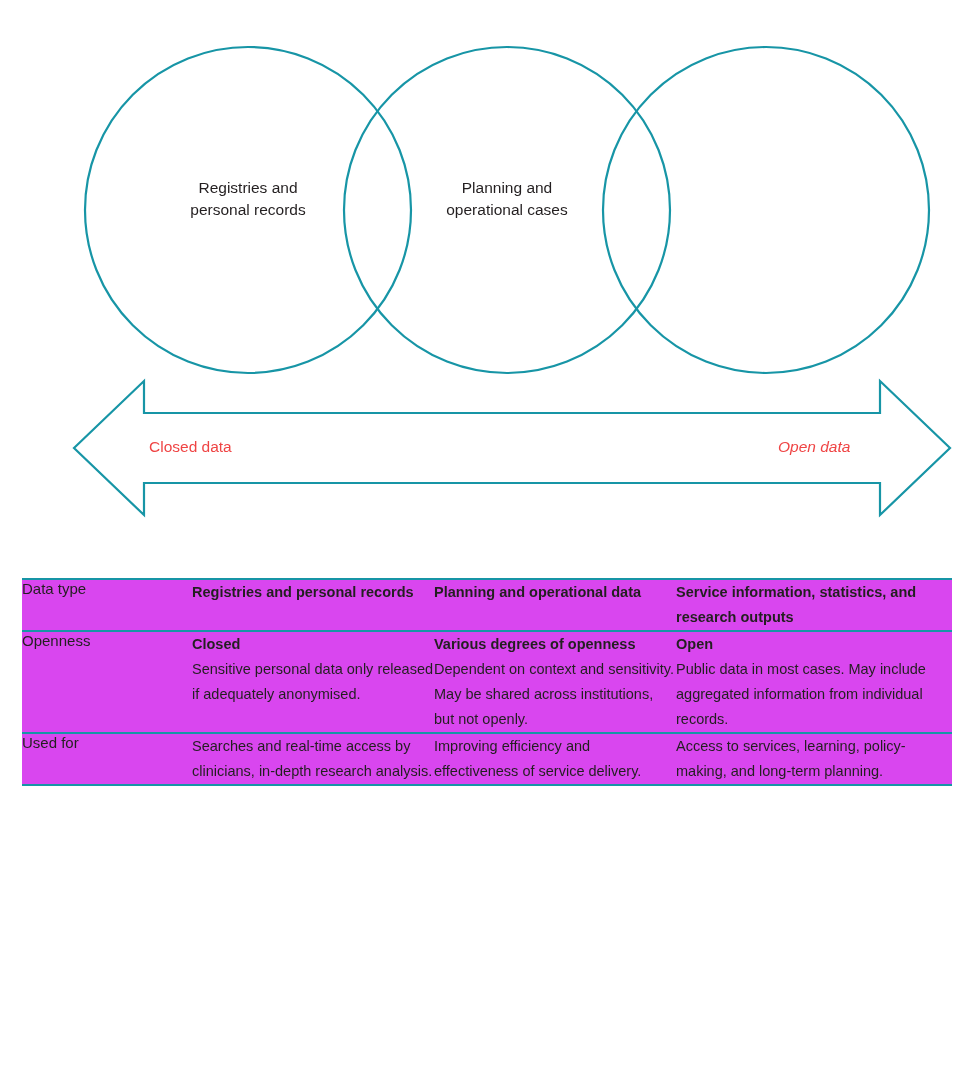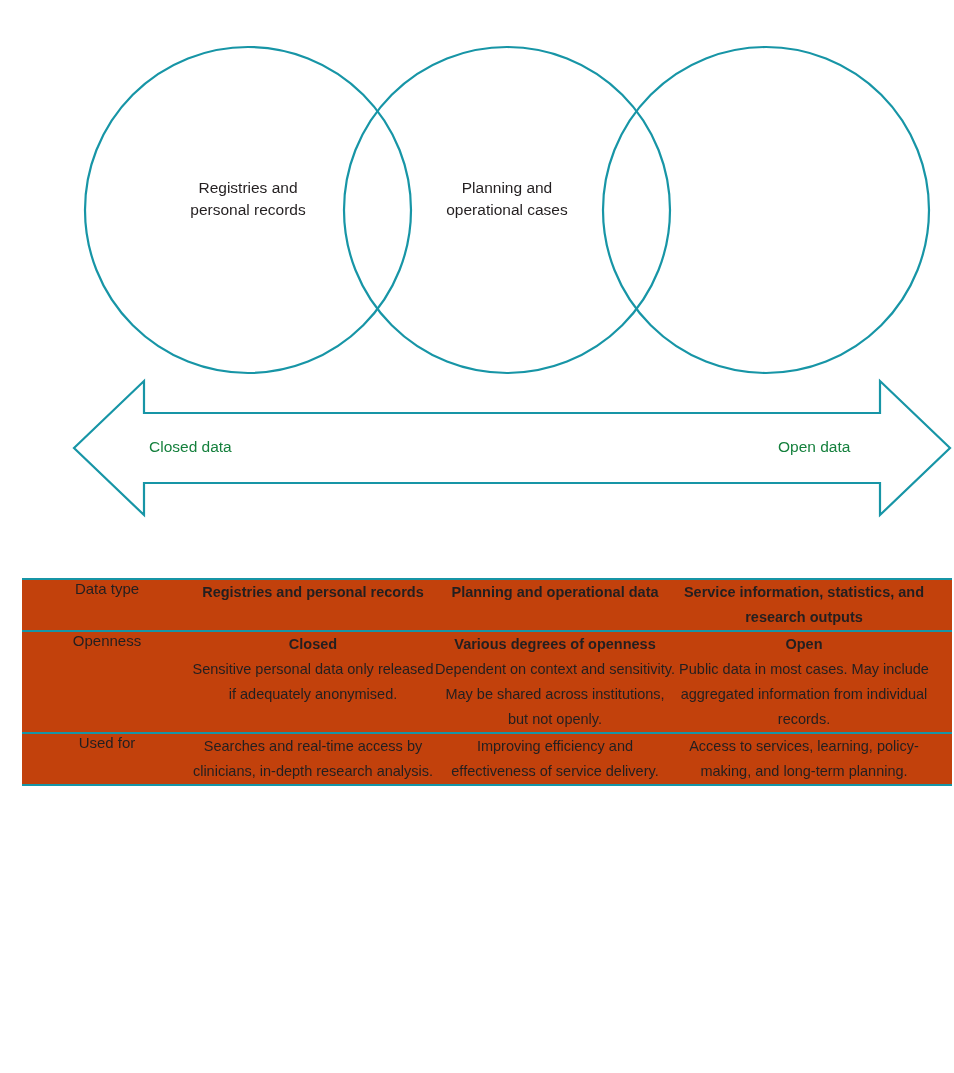--- a/index.html
+++ b/index.html
@@ -35,43 +35,42 @@
     color: #231f20;
     white-space: pre-line;
   }
   #venn-label-0 { left: 112px; top: 177px; width: 200px; }
   #venn-label-1 { left: 383px; top: 177px; width: 176px; }
   #venn-label-2 { left: 628px; top: 166px; width: 206px; }
 
   .arrow-label {
     position: absolute;
     font-size: 15.5px;
-    color: #15803d;
+    color: #ef4444;
   }
   #arrow-label-left  { left: 113px; top: 438px; }
-  #arrow-label-right { left: 742px; top: 438px; }
+  #arrow-label-right { left: 742px; top: 438px; font-style: italic; }
 
   
   #table-wrap {
     position: absolute;
     left: 22px;
     top: 578px;
     width: 910px;
   }
   table.matrix {
     border-collapse: collapse;
     width: 910px;
     table-layout: fixed;
   }
   table.matrix td {
     vertical-align: top;
     padding: 0;
     border-top: 2.5px solid #1795a6;
-    background: #c2410c;
-    text-align: center;
+    background: #d946ef;
   }
   table.matrix tr.last-rule td {
     border-top: 2.5px solid #1795a6;
     border-bottom: none;
     height: 0;
     padding: 0;
     line-height: 0;
     font-size: 0;
   }
   td.rowhead {

